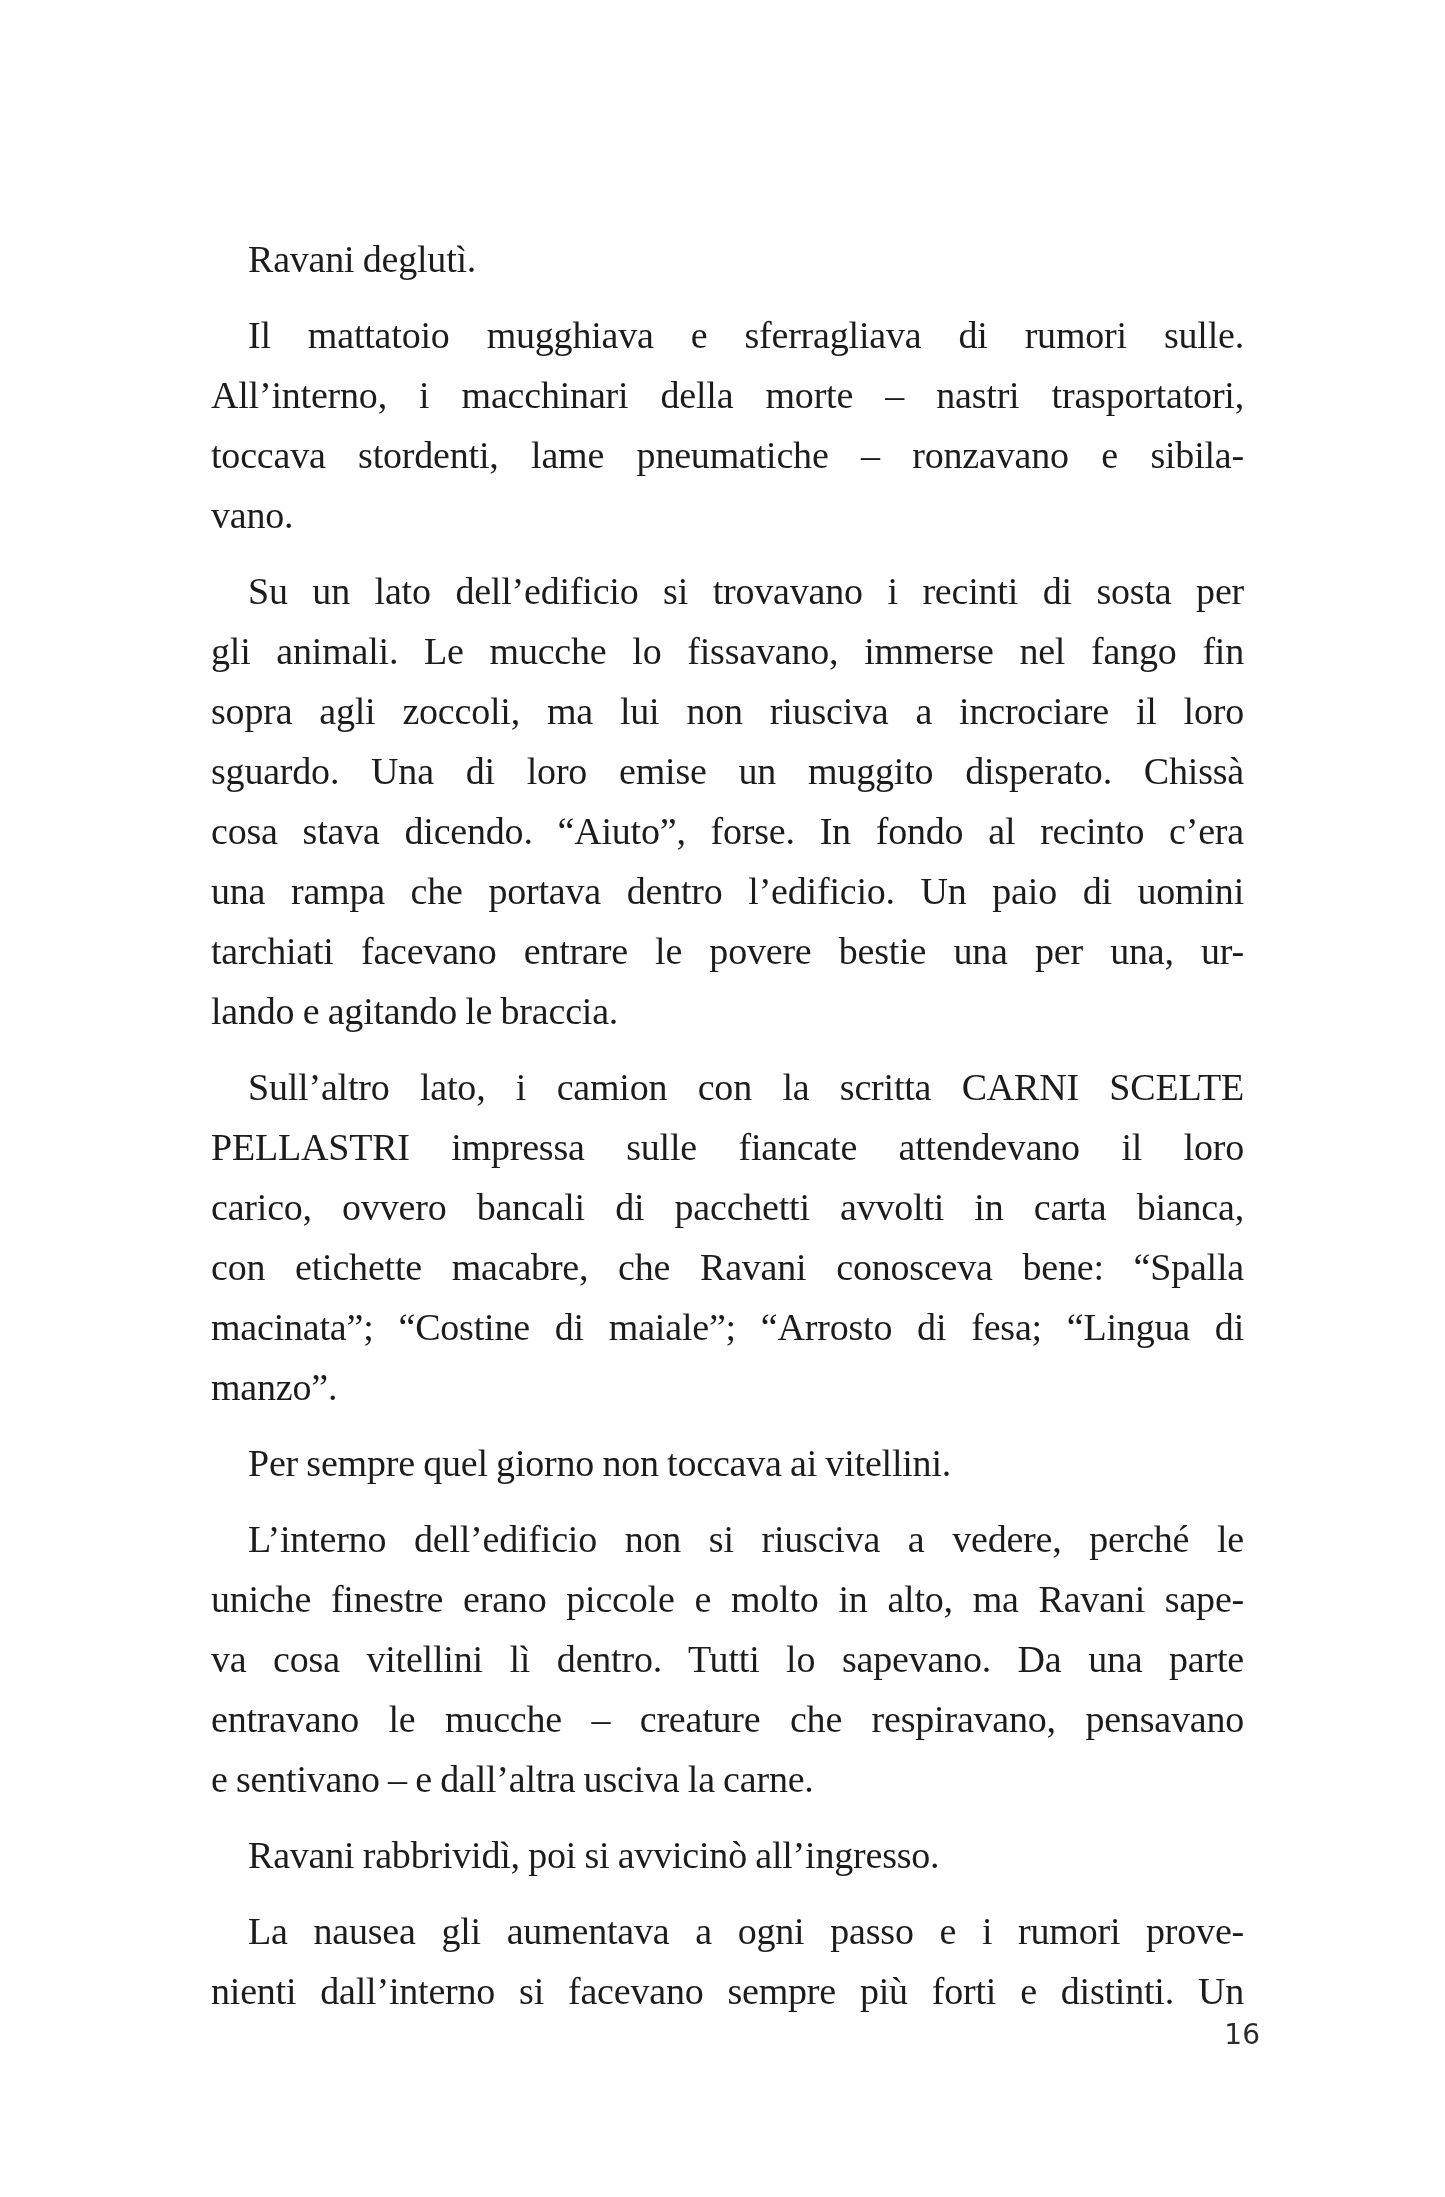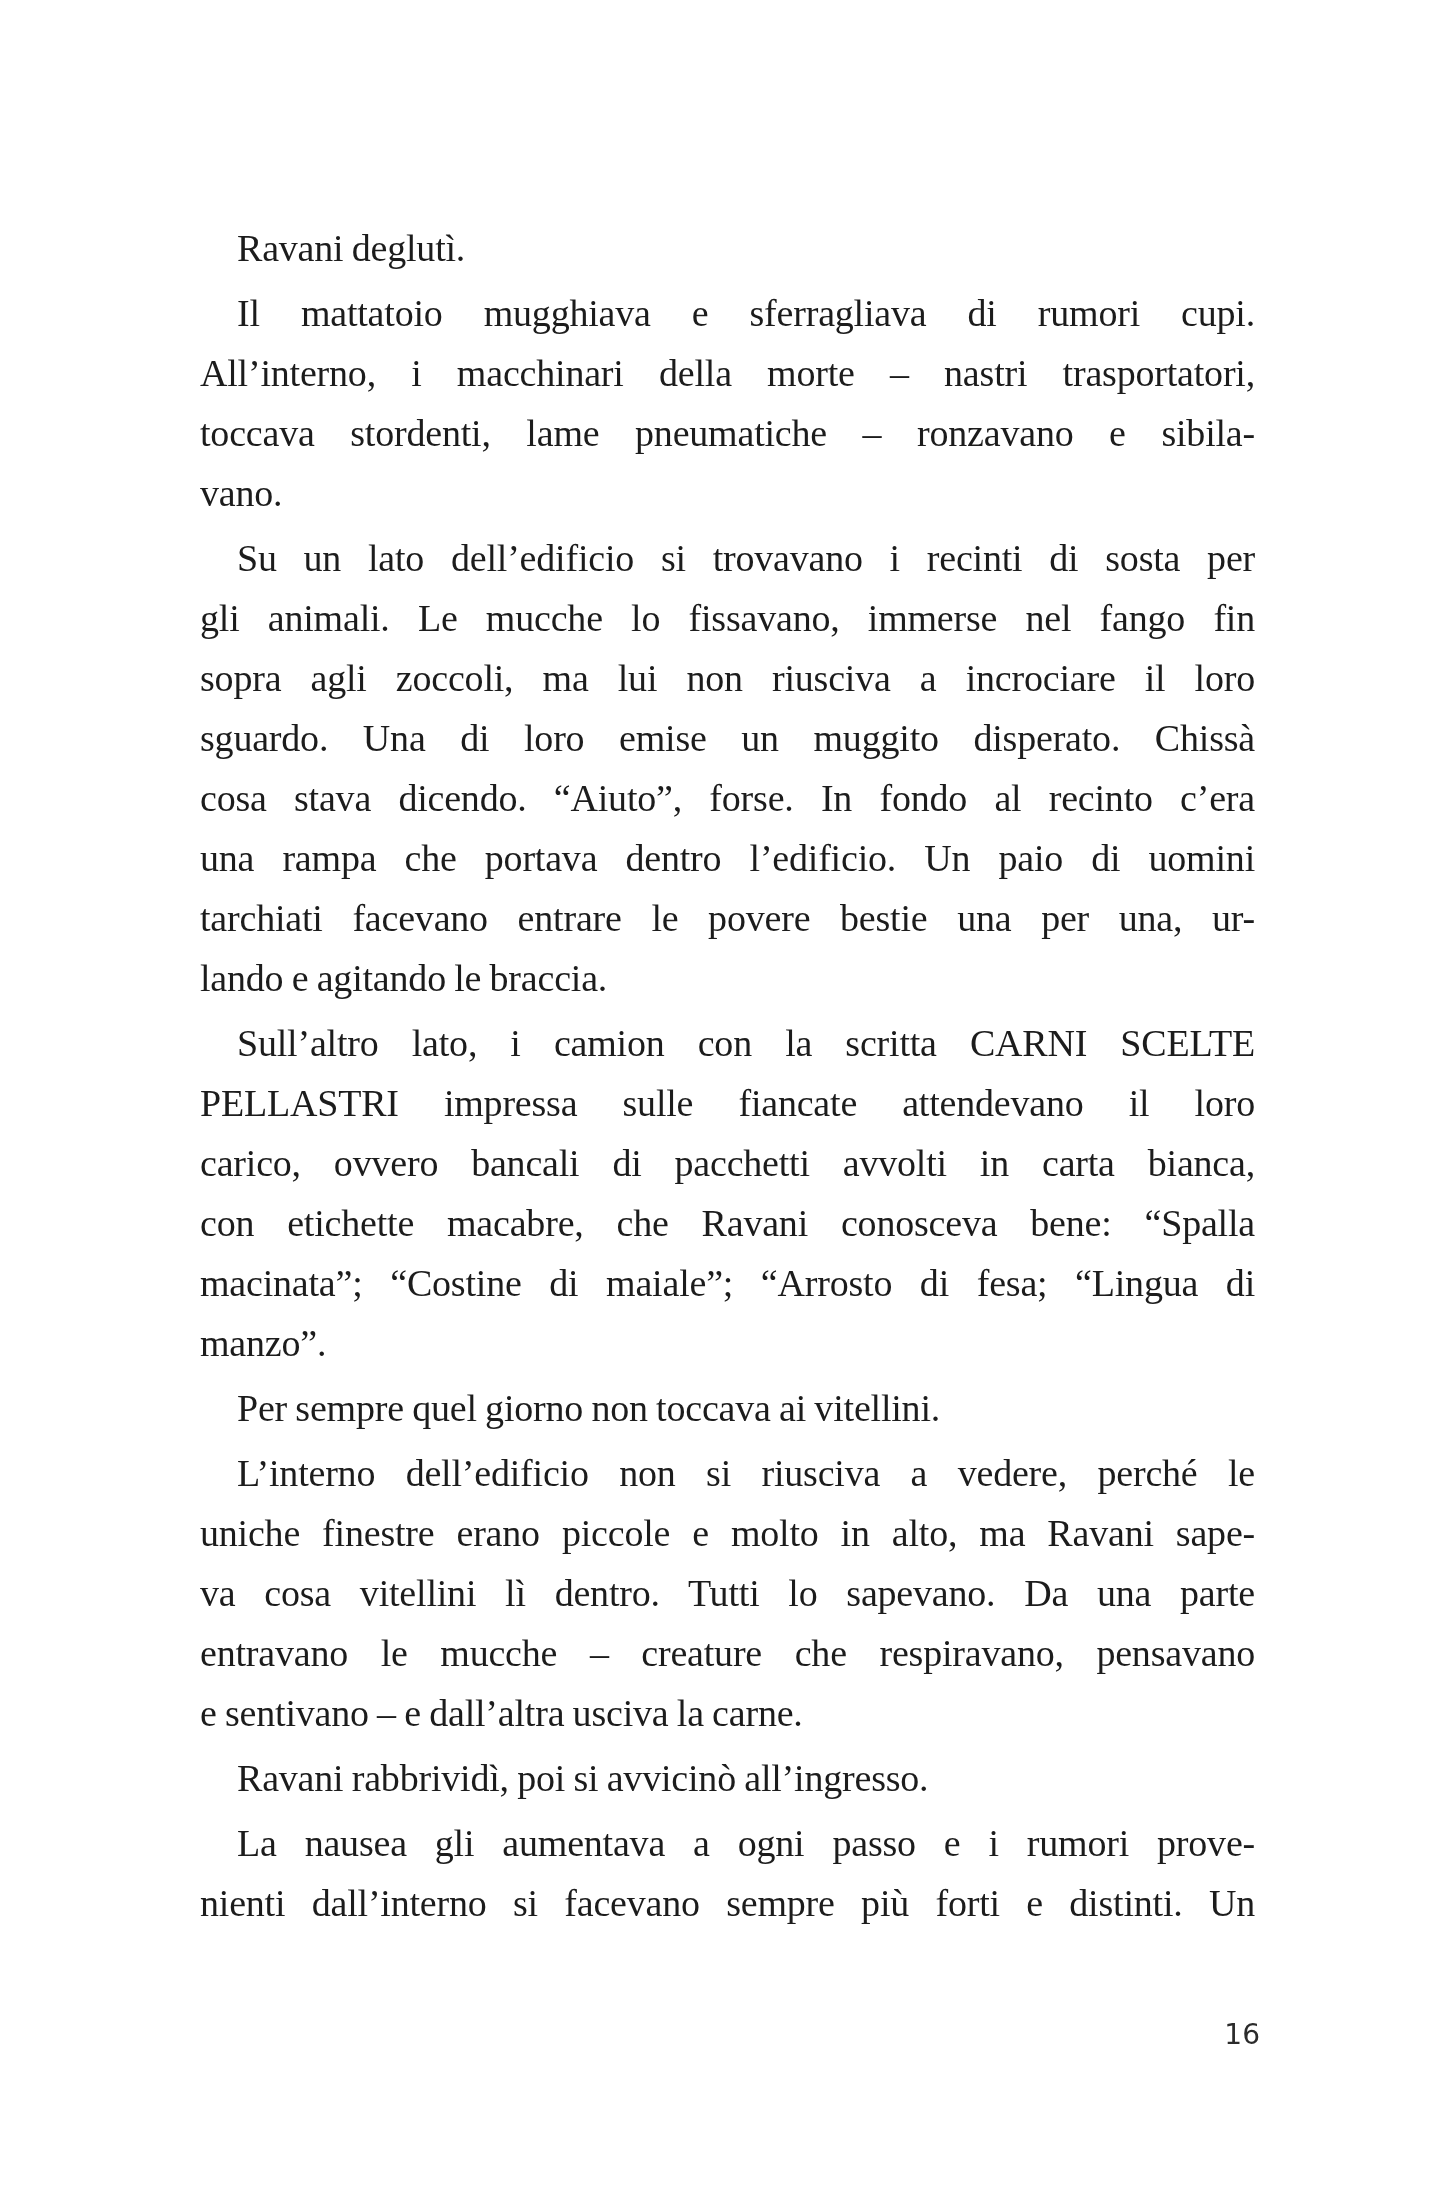--- a/index.html
+++ b/index.html
@@ -21,21 +21,21 @@
     top: 213px;
     width: 1065px;
     font-family: "Liberation Serif", "DejaVu Serif", serif;
     font-size: 38px;
     line-height: 60px;
     color: #1c1c1c;
     letter-spacing: -0.2px;
     word-spacing: -1px;
   }
   .para {
-    margin: 5px;
+    margin: 16px;
     padding: 0;
     font-family: Liberation Serif, serif;
   }
   .line {
     text-align: justify;
     text-align-last: justify;
     white-space: normal;
   }
   .line.last {
     text-align-last: left;
@@ -57,21 +57,21 @@
 </style>
 </head>
 <body>
 
 <div class="page">
   <div class="text-block">
       <div class="para">
         <div class="line first last">Ravani deglutì.</div>
       </div>
       <div class="para">
-        <div class="line first">Il mattatoio mugghiava e sferragliava di rumori cupi.</div>
+        <div class="line first">Il mattatoio mugghiava e sferragliava di rumori sulle.</div>
         <div class="line">All’interno, i macchinari della morte – nastri trasportatori,</div>
         <div class="line">toccava stordenti, lame pneumatiche – ronzavano e sibila-</div>
         <div class="line last">vano.</div>
       </div>
       <div class="para">
         <div class="line first">Su un lato dell’edificio si trovavano i recinti di sosta per</div>
         <div class="line">gli animali. Le mucche lo fissavano, immerse nel fango fin</div>
         <div class="line">sopra agli zoccoli, ma lui non riusciva a incrociare il loro</div>
         <div class="line">sguardo. Una di loro emise un muggito disperato. Chissà</div>
         <div class="line">cosa stava dicendo. “Aiuto”, forse. In fondo al recinto c’era</div>

